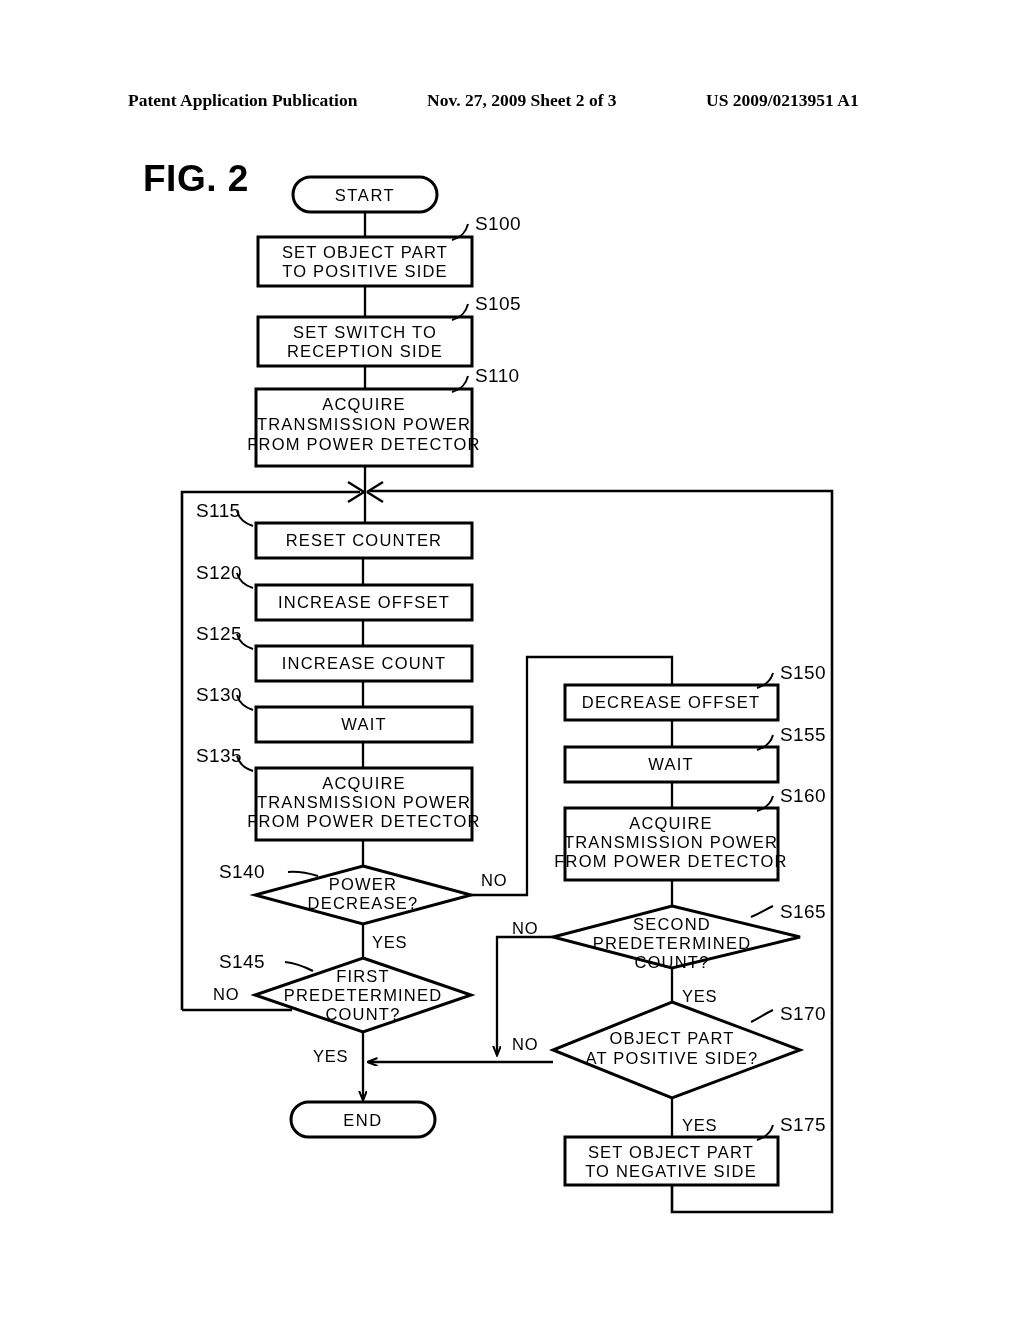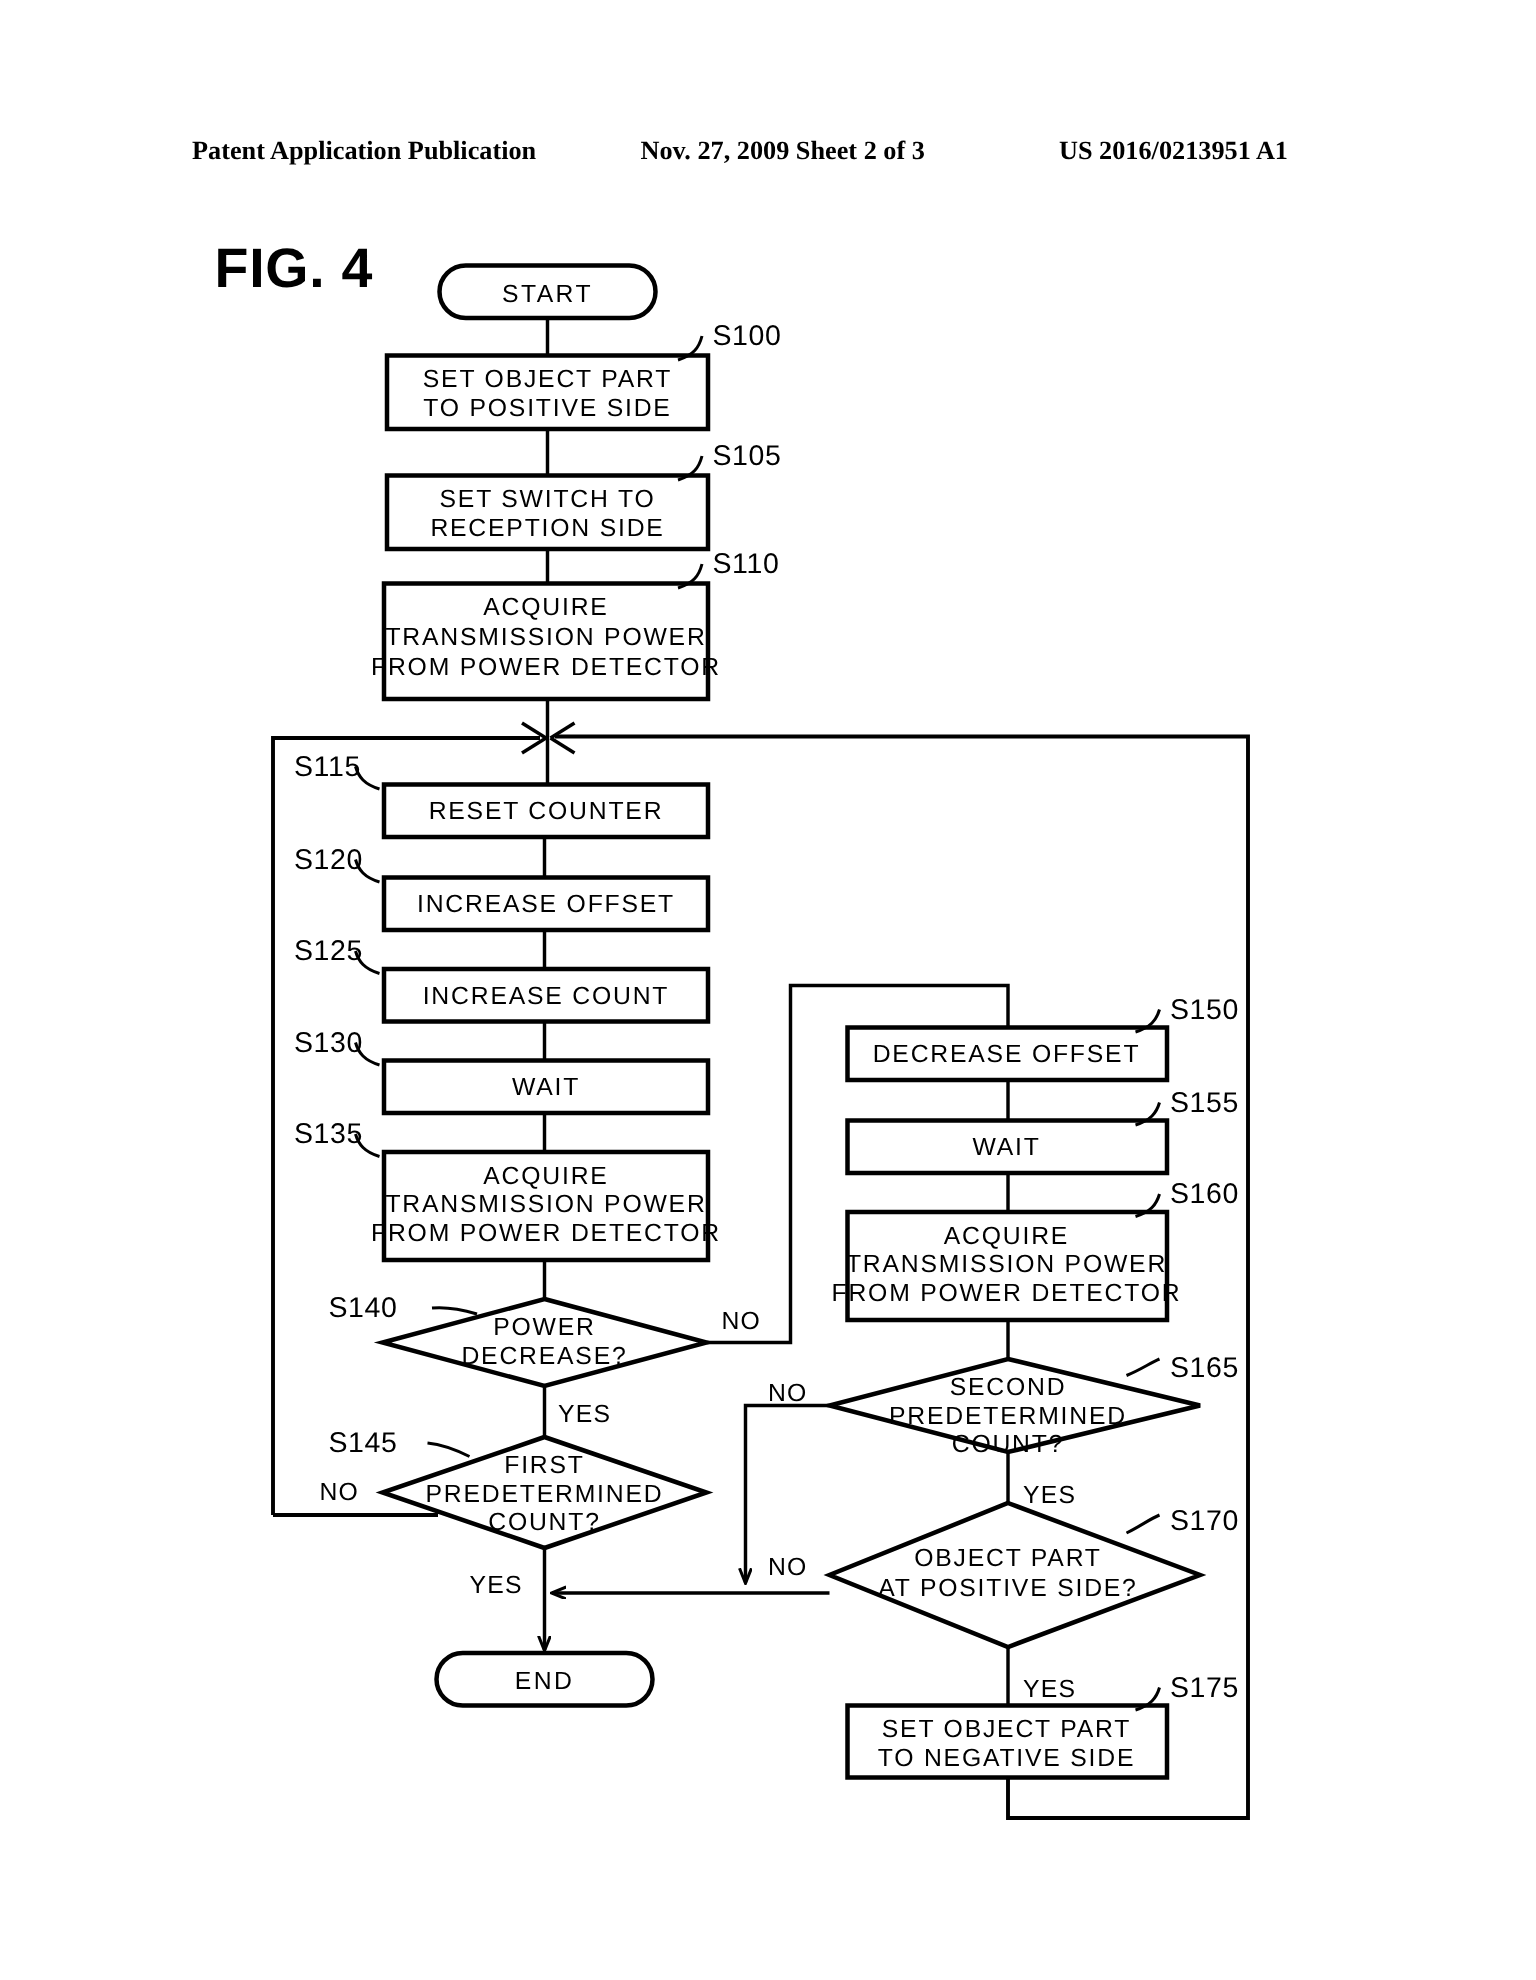--- a/index.html
+++ b/index.html
@@ -45,24 +45,24 @@
   .lead{stroke:#000000;stroke-width:2;fill:none;}
 </style>
 </head>
 <body>
 
 <div id="page">
 
   <div class="hdr">
     <span class="h1">Patent Application Publication</span>
     <span class="h2">Nov. 27, 2009  Sheet 2 of 3</span>
-    <span class="h3">US 2016/0213951 A1</span>
+    <span class="h3">US 2009/0213951 A1</span>
   </div>
 
-  <div class="figlabel">FIG. 4</div>
+  <div class="figlabel">FIG. 2</div>
 
   <svg id="flow" viewBox="0 0 1024 1320">
     <defs>
       <marker id="ah" markerWidth="11" markerHeight="11" refX="9.5" refY="4" orient="auto" markerUnits="userSpaceOnUse">
         <path d="M0,0 L10,4 L0,8" fill="none" stroke="#000" stroke-width="2"></path>
       </marker>
       <marker id="ahl" markerWidth="11" markerHeight="11" refX="9.5" refY="4" orient="auto" markerUnits="userSpaceOnUse">
         <path d="M0,0 L10,4 L0,8" fill="none" stroke="#000" stroke-width="2"></path>
       </marker>
     </defs>

